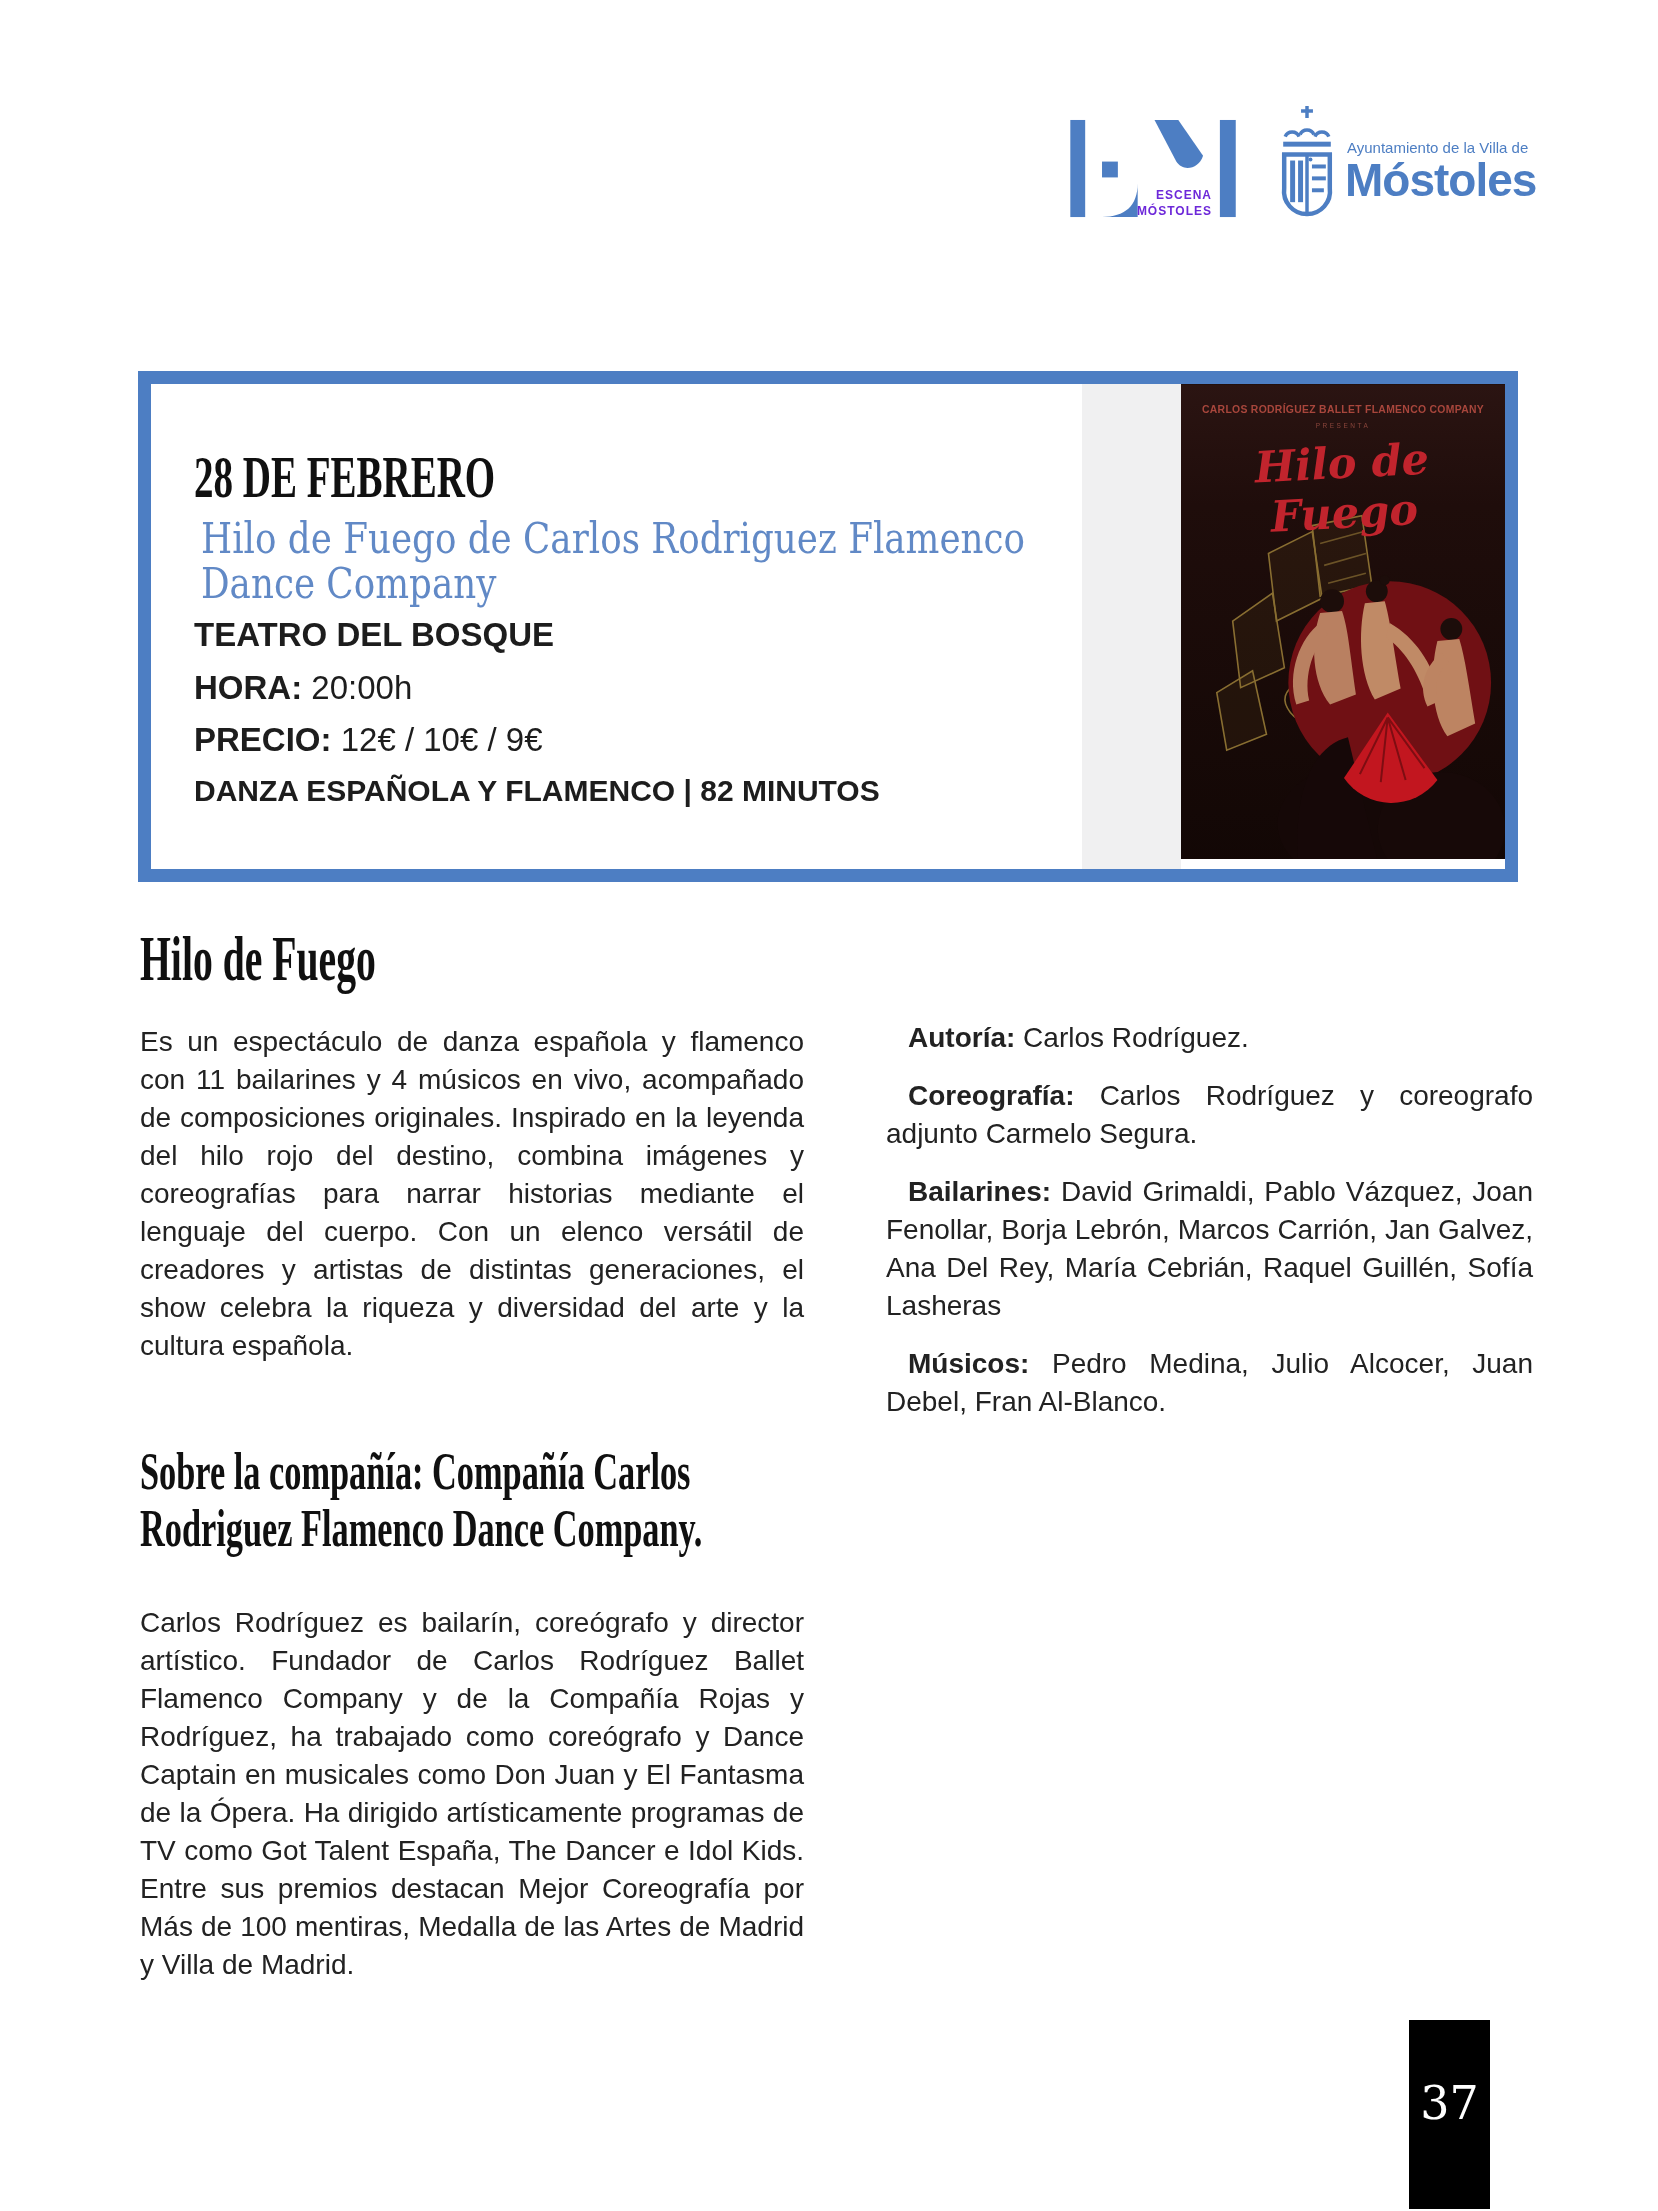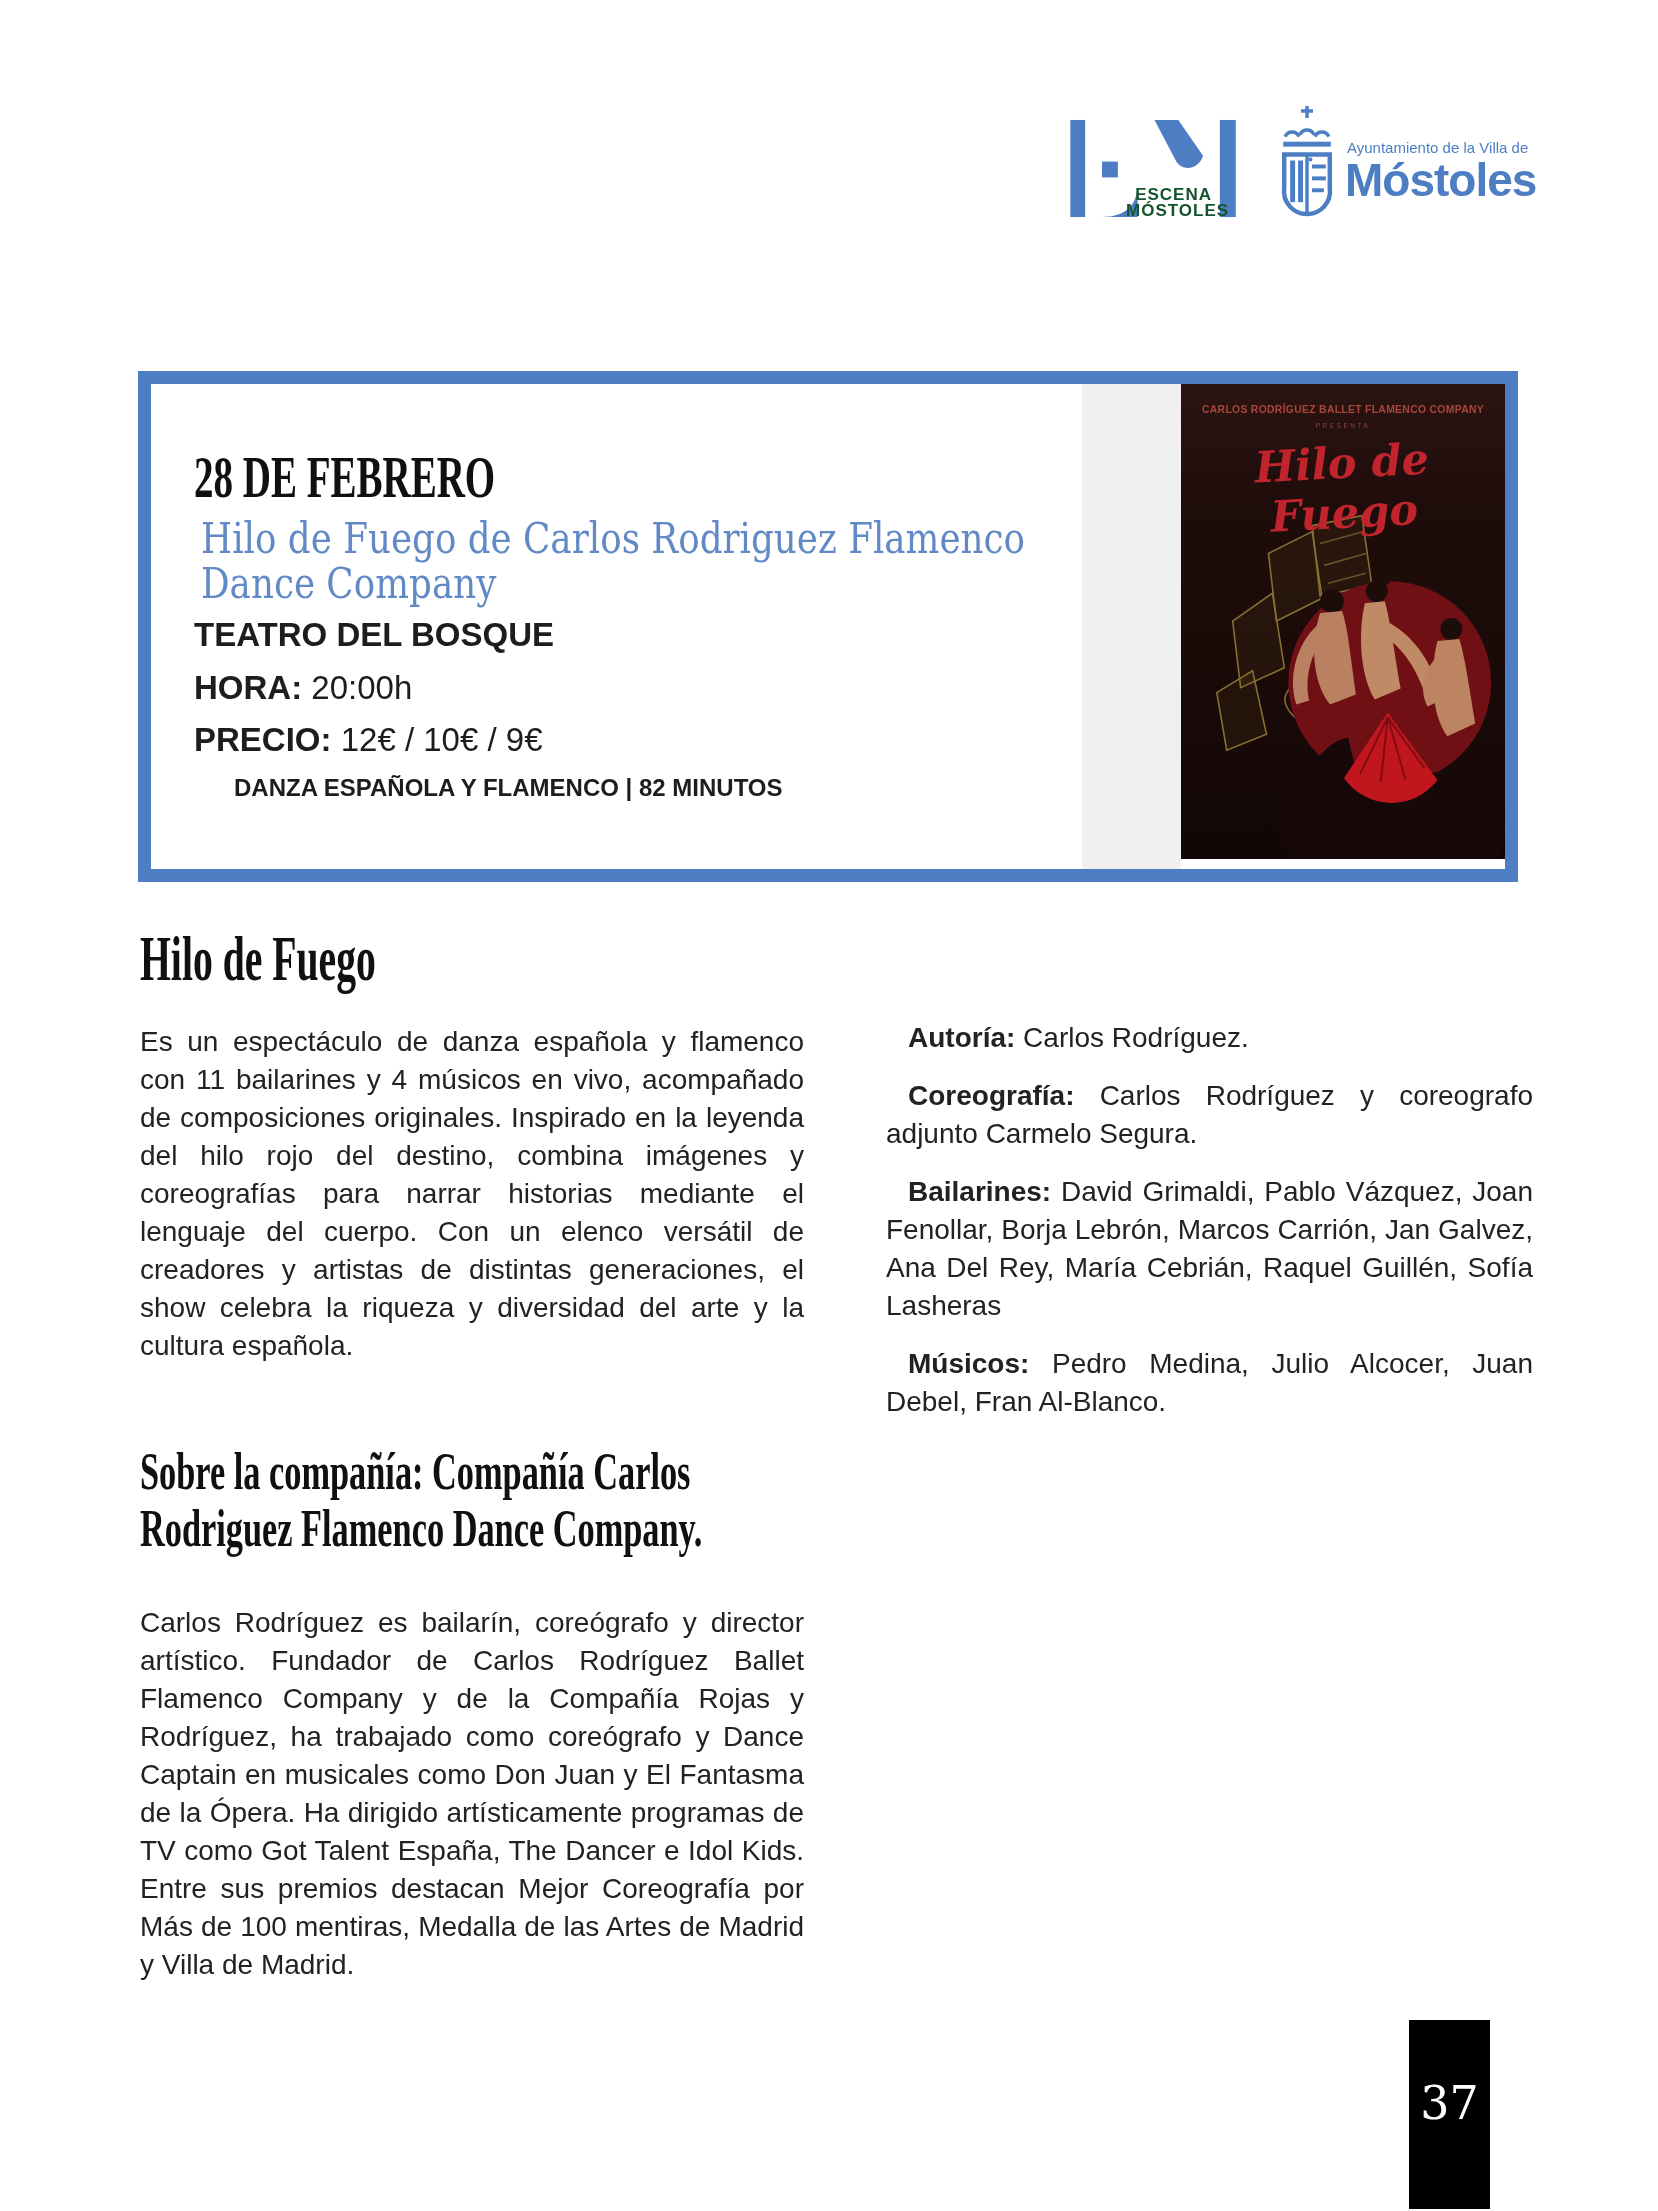--- a/index.html
+++ b/index.html
@@ -6,21 +6,21 @@
   body{
     width:1659px;height:2212px;position:relative;background:#ffffff;
     font-family:"Liberation Sans","DejaVu Sans",sans-serif;color:#1e1e1e;
     overflow:hidden;
   }
   
   .logo-em{position:absolute;left:1068px;top:117px;width:177px;height:105px;}
   .logo-em svg{position:absolute;left:0;top:0;}
   .logo-em .em-text{
     position:absolute;left:58px;top:70px;width:86px;text-align:right;
-    font-size:17px;font-weight:bold;letter-spacing:1px;color:#14532d;line-height:16px;
+    font-size:12px;font-weight:bold;letter-spacing:1px;color:#6d28d9;line-height:16px;
   }
   .logo-most{position:absolute;left:1277px;top:105px;width:279px;height:129px;}
   .logo-most svg{position:absolute;left:0;top:0;}
   .logo-most .tagline{position:absolute;left:70px;top:34px;font-size:15px;color:#4d7ec3;}
   .logo-most .city{position:absolute;left:68px;top:48px;font-size:46px;font-weight:bold;color:#4d7ec3;letter-spacing:-1px;}
 
   
   .event-card{
     position:absolute;left:138px;top:371px;width:1380px;height:511px;
     border:13px solid #4d7ec3;background:#ffffff;box-sizing:border-box;
@@ -36,21 +36,21 @@
   .card-title div{
     font-family:"DejaVu Serif","Liberation Serif",serif;font-weight:400;
     font-size:42px;color:#6189c6;white-space:nowrap;
     transform:scaleX(0.85);transform-origin:left top;
   }
   .card-line{position:absolute;left:43px;font-size:33px;color:#1d1d1d;white-space:nowrap;}
   .card-venue{top:232px;font-weight:bold;}
   .card-hora{top:285px;}
   .card-precio{top:337px;}
   .card-line b{font-weight:bold;}
-  .card-genre{top:390px;font-size:24px;font-weight:bold;margin-left:40px;}
+  .card-genre{top:390px;font-size:30px;font-weight:bold;}
 
   
   .poster{
     position:absolute;top:0;bottom:10px;right:0;width:324px;overflow:hidden;
     background:#1a0b09;
   }
   .poster-company{
     position:absolute;top:20px;left:6%;width:88%;text-align:center;
     font-size:10.4px;font-weight:bold;color:#a8463c;letter-spacing:0.3px;
   }

